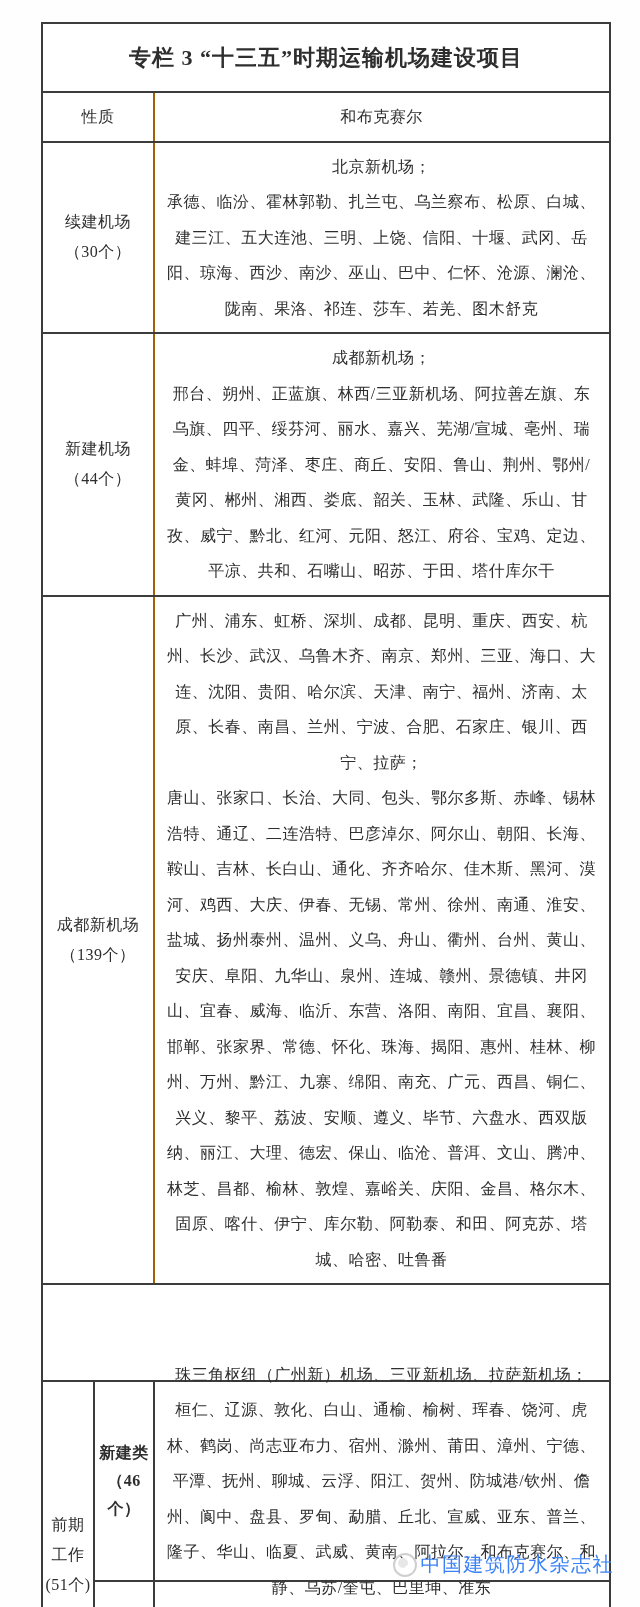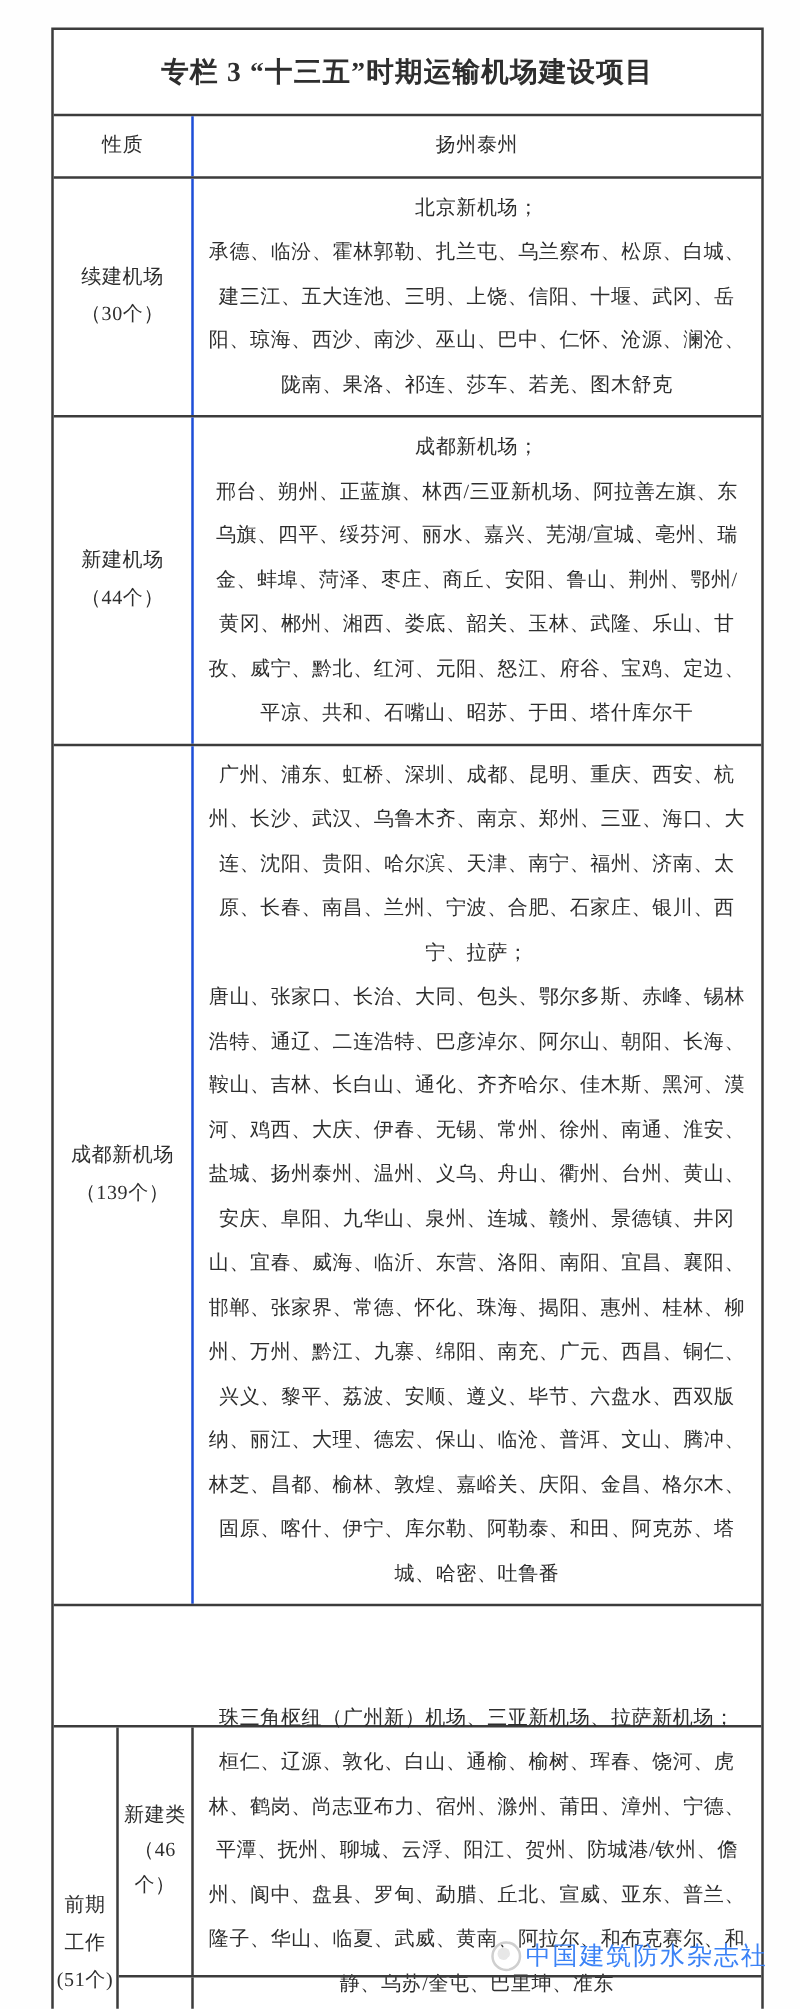--- a/index.html
+++ b/index.html
@@ -23,21 +23,21 @@
   }
   .trow{display:flex;box-sizing:border-box;}
   .trow + .trow{border-top:2px solid #3c3c3c;}
   .title-row{
     min-height:67px;display:flex;align-items:center;justify-content:center;
     font-weight:bold;font-size:22px;letter-spacing:1px;
   }
   .hdr{min-height:48px;}
   .c1{
     width:112px;flex:0 0 112px;box-sizing:border-box;
-    border-right:2px solid #1d4ed8;
+    border-right:2px solid #a16207;
     display:flex;align-items:center;justify-content:center;
     text-align:center;white-space:pre-line;line-height:30px;
   }
   .c2{
     flex:1;box-sizing:border-box;
     padding:6px 12px 6px 11px;
     display:flex;flex-direction:column;justify-content:center;
     white-space:pre-line;
     line-height:35.5px;
     text-align:center;
@@ -55,21 +55,21 @@
   }
   .subcol{flex:1;display:flex;flex-direction:column;}
   .subrow{display:flex;flex:1;box-sizing:border-box;}
   .subrow + .subrow{border-top:2px solid #3c3c3c;}
   .sub1{min-height:198px;}
   .sub2{min-height:85px;}
   .c1b{
     width:60px;flex:0 0 60px;box-sizing:border-box;
     border-right:2px solid #3c3c3c;
     display:flex;align-items:center;justify-content:center;
-    text-align:center;white-space:pre-line;line-height:28px;
+    text-align:center;white-space:pre-line;line-height:28px;font-weight:bold;
   }
   .watermark{
     position:absolute;right:26px;top:1551px;
     display:flex;align-items:center;gap:4px;
     color:#3b82f6;
     font-size:20px;letter-spacing:1.5px;
     background:transparent;
   }
   .wm-icon{
     width:24px;height:24px;border-radius:50%;
@@ -90,21 +90,21 @@
 <body>
 
 <div class="page">
 
   <div class="tbl">
 
     <div class="trow title-row">专栏 3 “十三五”时期运输机场建设项目</div>
 
     <div class="trow hdr">
       <div class="c1">性质</div>
-      <div class="c2" style="align-items:center;justify-content:center;text-align:center;">扬州泰州</div>
+      <div class="c2" style="align-items:center;justify-content:center;text-align:center;">和布克赛尔</div>
     </div>
 
     <div class="trow r1">
       <div class="c1">续建机场
 （30个）</div>
       <div class="c2">北京新机场；
 承德、临汾、霍林郭勒、扎兰屯、乌兰察布、松原、白城、建三江、五大连池、三明、上饶、信阳、十堰、武冈、岳阳、琼海、西沙、南沙、巫山、巴中、仁怀、沧源、澜沧、陇南、果洛、祁连、莎车、若羌、图木舒克</div>
     </div>
 
     <div class="trow r2">

